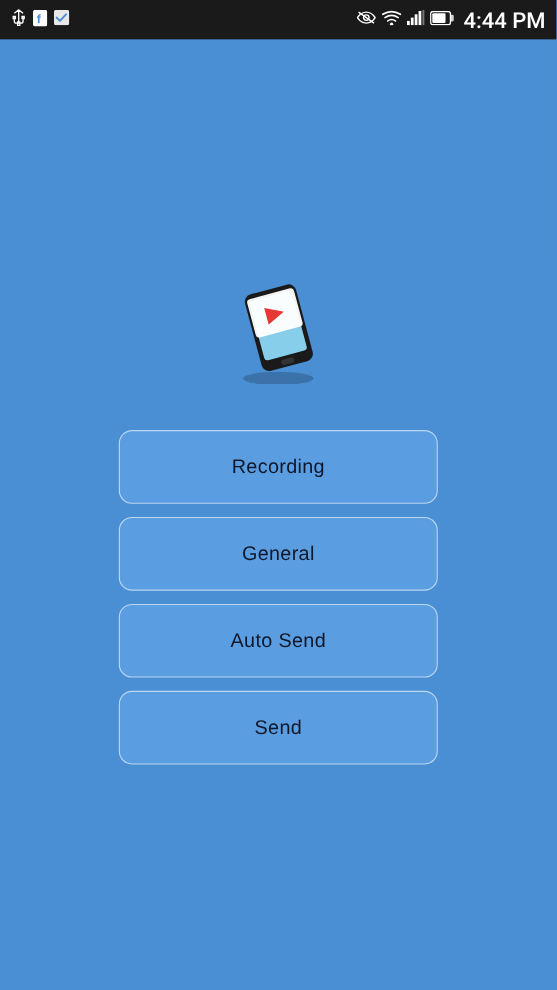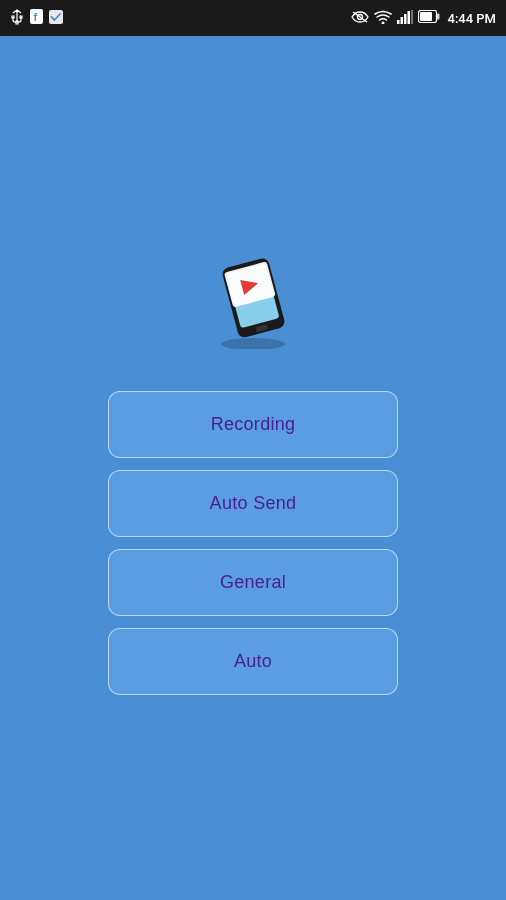--- a/index.html
+++ b/index.html
@@ -64,21 +64,21 @@
       gap: 12px;
       width: 290px;
     }
 
     .menu-btn {
       width: 100%;
       padding: 22px 20px;
       background-color: #5a9de0;
       border: 1.5px solid rgba(255, 255, 255, 0.6);
       border-radius: 12px;
-      color: #4c1d95;
+      color: #0f172a;
       font-size: 18px;
       font-weight: 400;
       text-align: center;
       cursor: pointer;
       letter-spacing: 0.3px;
       transition: background-color 0.1s;
     }
 
     
     .phone-wrapper {
@@ -147,21 +147,21 @@
     </span>
 
     <span>
       <svg width="22" height="13" viewBox="0 0 22 13" fill="none">
         <rect x="0.5" y="0.5" width="18" height="12" rx="2" stroke="white" stroke-width="1.2"></rect>
         <rect x="18.5" y="3.5" width="3" height="6" rx="1" fill="white" opacity="0.8"></rect>
         <rect x="2" y="2" width="12" height="9" rx="1" fill="white"></rect>
       </svg>
     </span>
 
-    <span style="font-size:13px; font-weight:500; margin-left:3px;">4:44 PM</span>
+    <span style="font-size:20px; font-weight:500; margin-left:3px;">4:44 PM</span>
   </div>
 </div>
 
 <div class="main-content">
 
   <div class="phone-wrapper">
     <svg width="105" height="105" viewBox="0 0 105 105" fill="none" xmlns="http://www.w3.org/2000/svg">
 
       <ellipse cx="52" cy="100" rx="32" ry="6" fill="rgba(0,0,0,0.2)"></ellipse>
 
@@ -177,17 +177,17 @@
 
         <polygon points="43,32 43,50 62,41" fill="#e53935"></polygon>
 
         <polygon points="43,32 43,50 62,41" fill="none" stroke="white" stroke-width="1.5"></polygon>
       </g>
     </svg>
   </div>
 
   <div class="menu-buttons">
     <button class="menu-btn">Recording</button>
+    <button class="menu-btn">General</button>
     <button class="menu-btn">Auto Send</button>
-    <button class="menu-btn">General</button>
-    <button class="menu-btn">Auto</button>
+    <button class="menu-btn">Send</button>
   </div>
 </div>
 
 </body></html>

